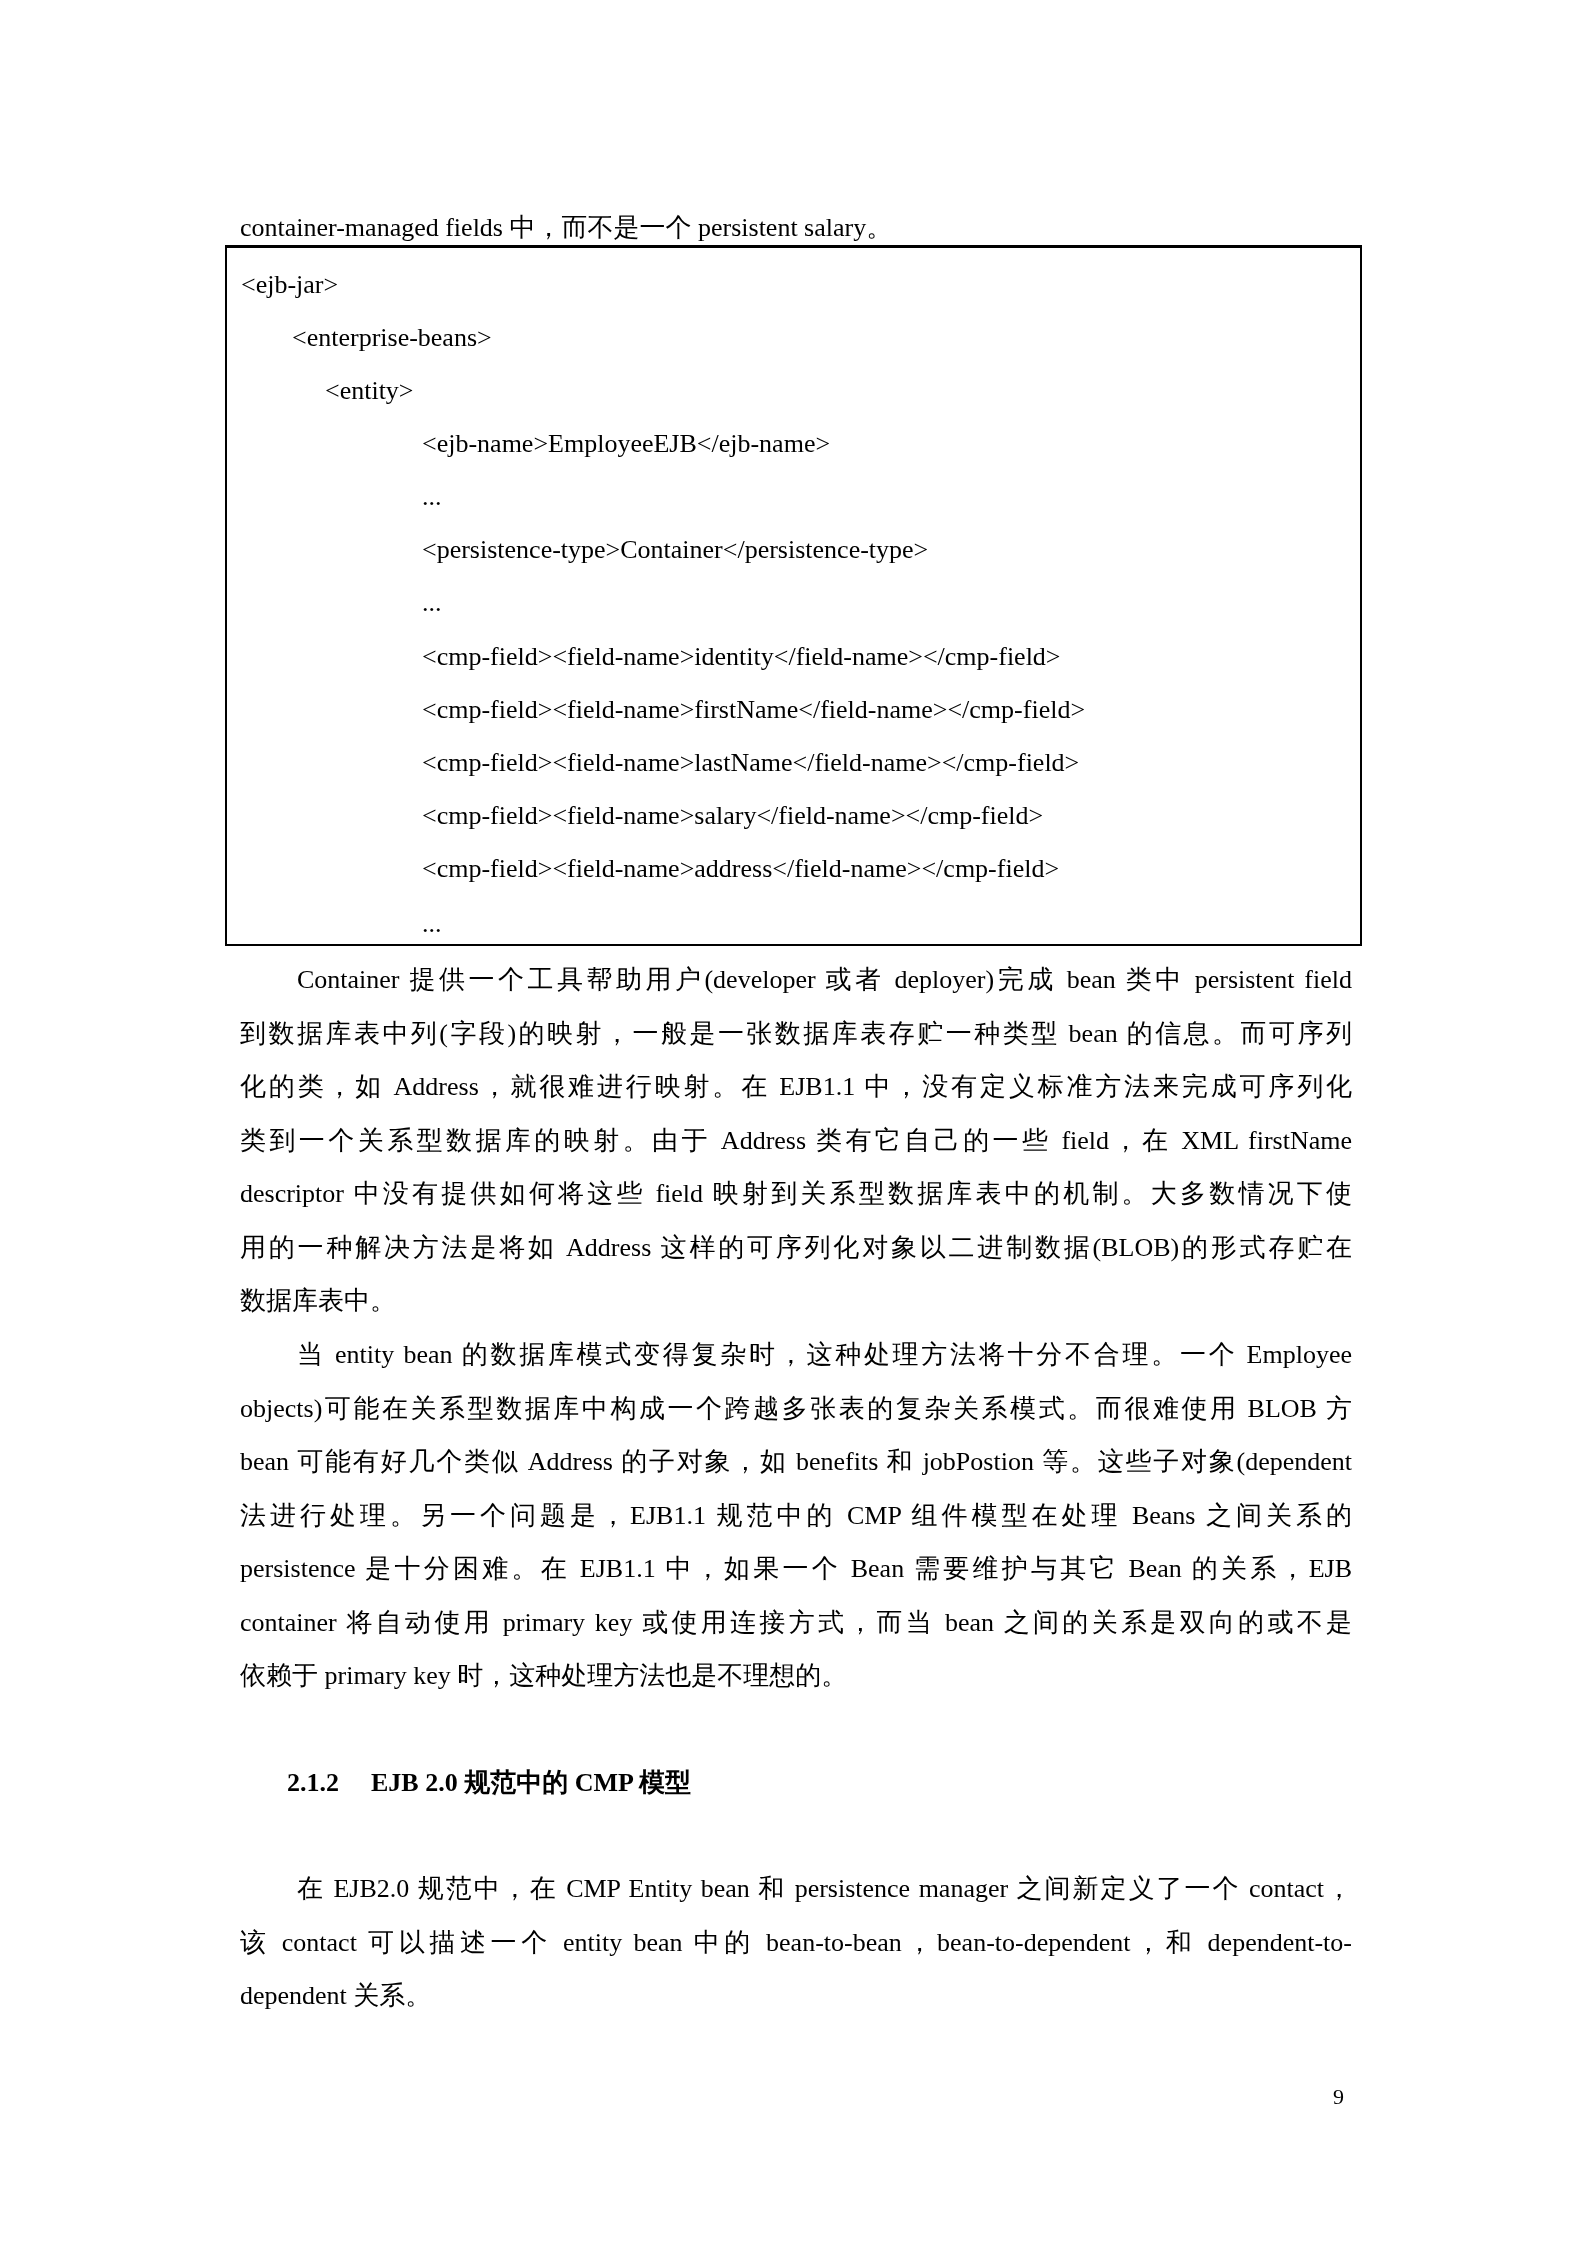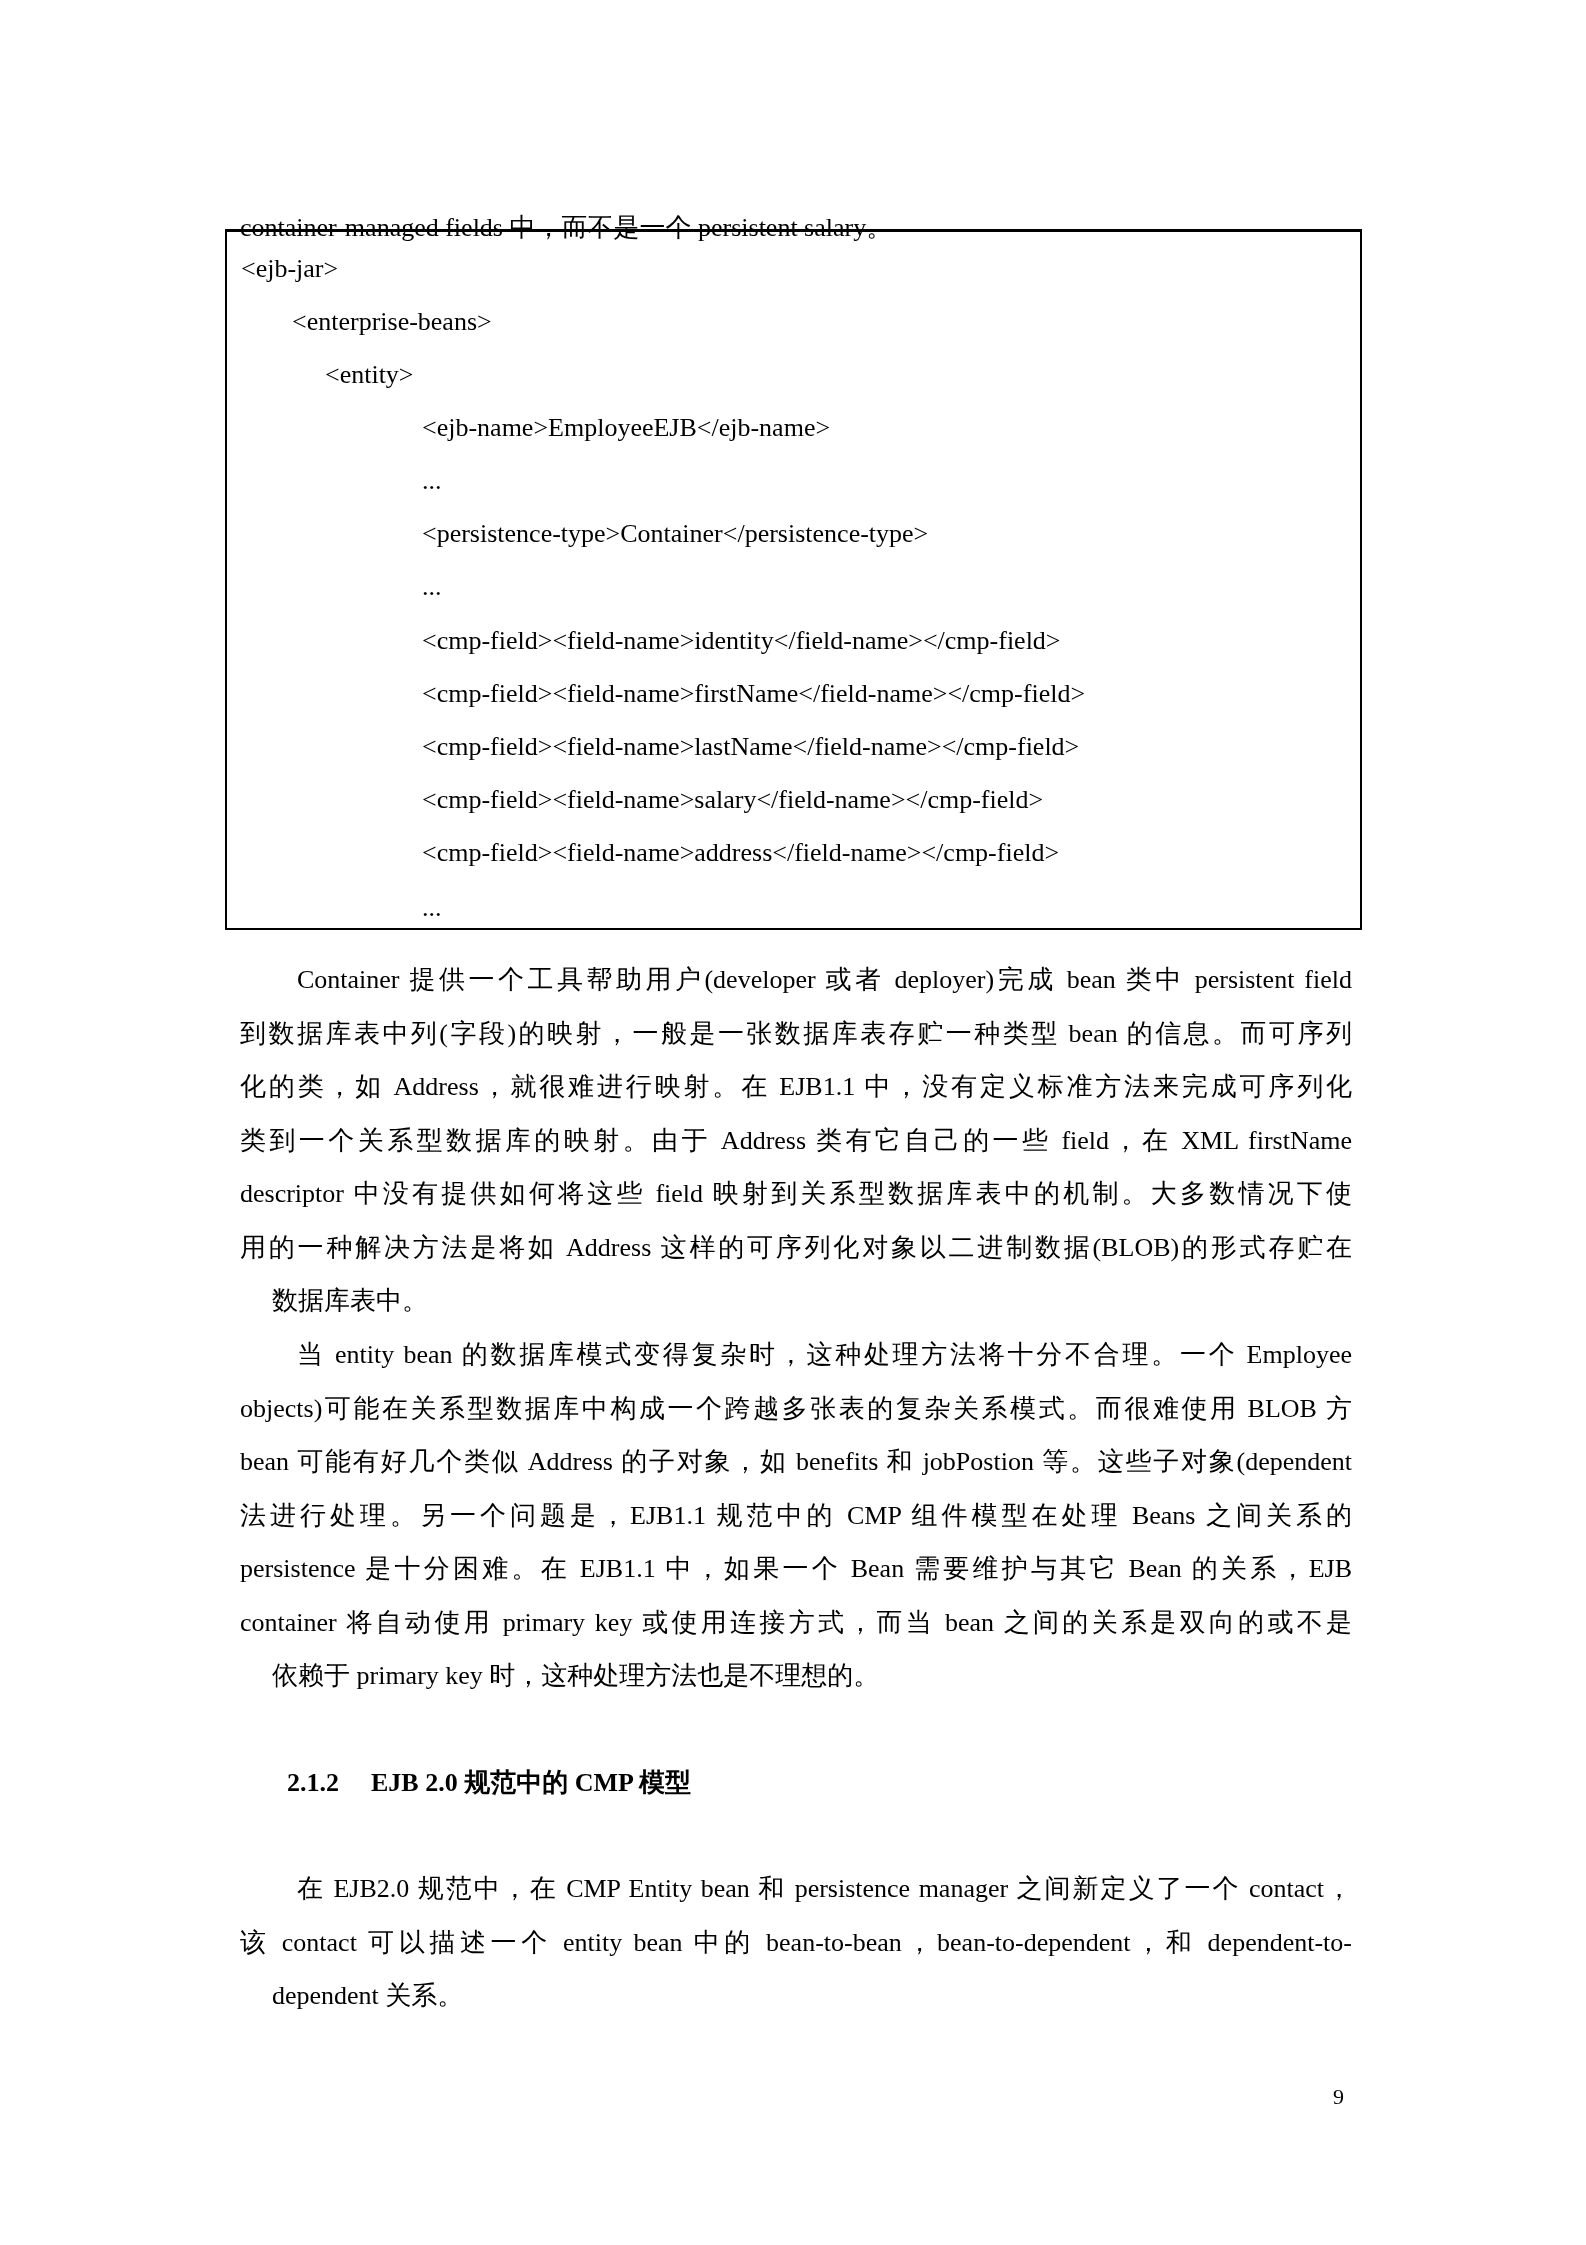--- a/index.html
+++ b/index.html
@@ -5,33 +5,33 @@
   html, body { margin: 0; padding: 0; background: #ffffff; }
   body {
     width: 1586px; height: 2245px; position: relative; overflow: hidden;
     font-family: "Liberation Serif", "DejaVu Serif", serif;
     color: #000000;
   }
   .page { position: absolute; left: 0; top: 0; width: 1586px; height: 2245px; }
   .text { font-size: 26px; line-height: 53.5px; white-space: nowrap; }
   .intro { position: absolute; left: 240px; top: 201px; }
   .code-box {
-    position: absolute; left: 225px; top: 229px;
+    position: absolute; left: 225px; top: 245px;
     width: 1133px; height: 696px;
     border: 2px solid #000000;
     border-top-width: 3px;
   }
   .code-line { position: absolute; font-size: 26px; line-height: 32px; white-space: nowrap; }
   .lvl0 { left: 14px; }
   .lvl1 { left: 56px; margin-left: 9px; }
   .lvl2 { left: 98px; }
   .lvl3 { left: 195px; }
   .para { position: absolute; left: 240px; width: 1112px; font-size: 26px; line-height: 53.5px; text-align: justify; text-align-last: left; }
   .para .line { display: block; text-align: justify; text-align-last: justify; white-space: nowrap; height: 53.5px; }
-  .para .line.last { text-align-last: left; margin-left: 32px; }
+  .para .line.last { text-align-last: left; }
   .para .line.indent { padding-left: 57px; }
   .heading {
     position: absolute; left: 240px; top: 1765px;
     font-size: 26px; font-weight: bold; white-space: nowrap; margin-left: 47px;
   }
   .heading .num { display: inline-block; width: 84px; }
   .page-number { position: absolute; left: 1333px; top: 2084px; font-size: 22px; }
 </style>
 </head>
 <body>

